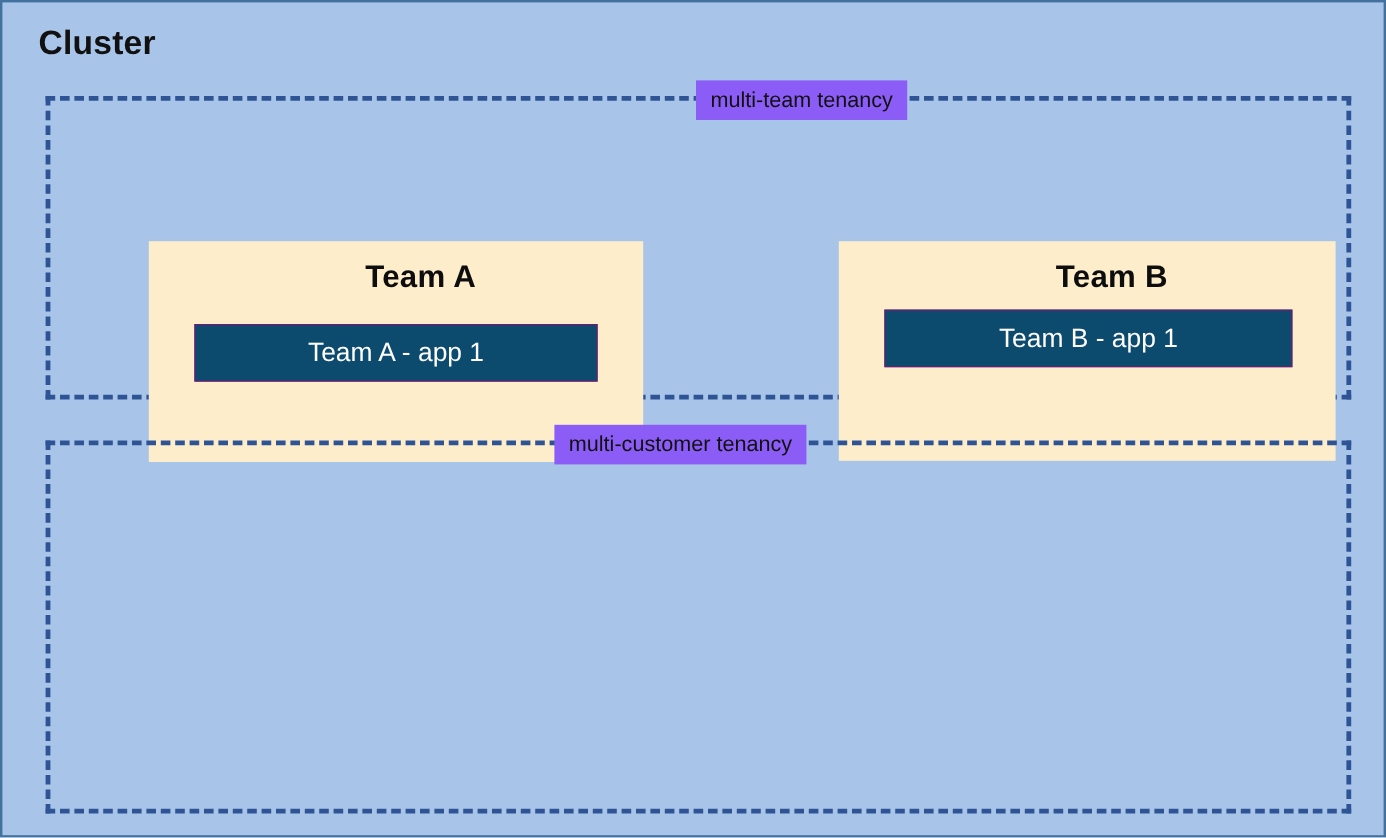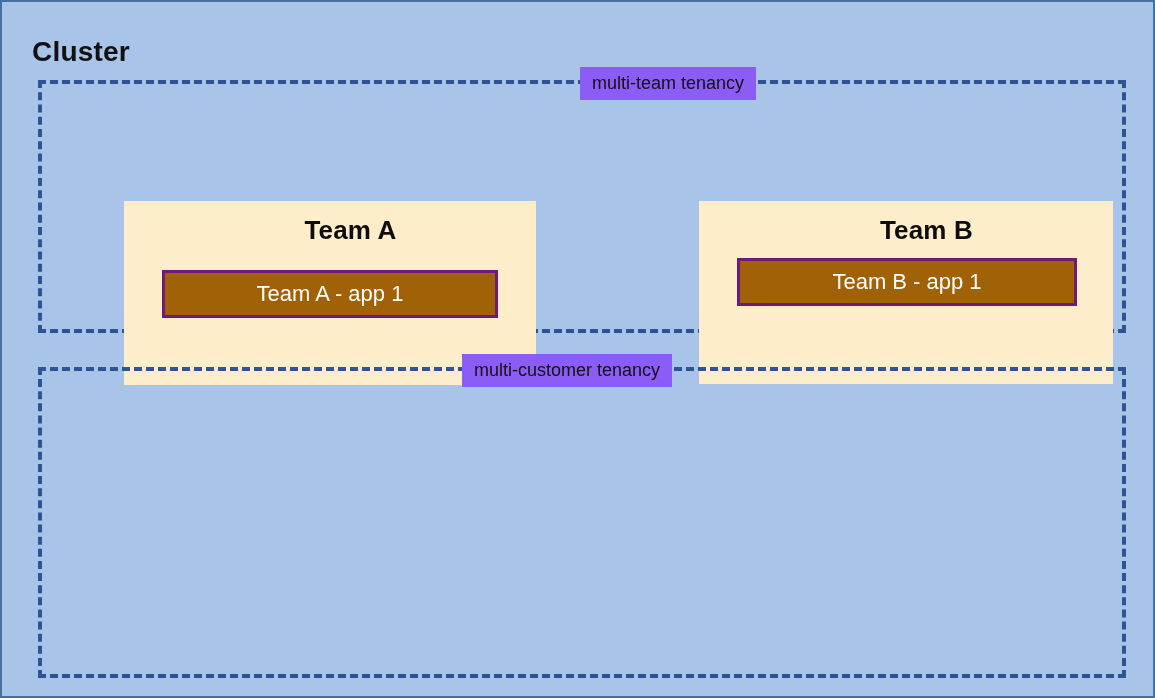--- a/index.html
+++ b/index.html
@@ -20,21 +20,21 @@
     box-sizing: border-box;
     background: #A8C4E8;
     border: 2px solid #41719C;
     overflow: hidden;
   }
 
   
   .cluster-title {
     position: absolute;
     left: 30px;
-    top: 34px;
+    top: 18px;
     font-size: 28px;
     font-weight: bold;
     color: #111111;
     letter-spacing: 0.2px;
     white-space: nowrap;
   }
 
   
   .tenancy-group {
     position: absolute;
@@ -87,22 +87,22 @@
     font-weight: bold;
     color: #0D0D0D;
     letter-spacing: 0.2px;
   }
   #team-a-box .team-title,
   #team-b-box .team-title { margin-top: 14px; padding-left: 41px; }
 
   
   .app-box {
     box-sizing: border-box;
-    background: #a16207;
-    border: 3px solid #701a75;
+    background: #0c4a6e;
+    border: 1px solid #701a75;
     color: #FFFFFF;
     font-size: 22px;
     line-height: 1;
     display: flex;
     align-items: center;
     justify-content: center;
     white-space: nowrap;
   }
 
   

